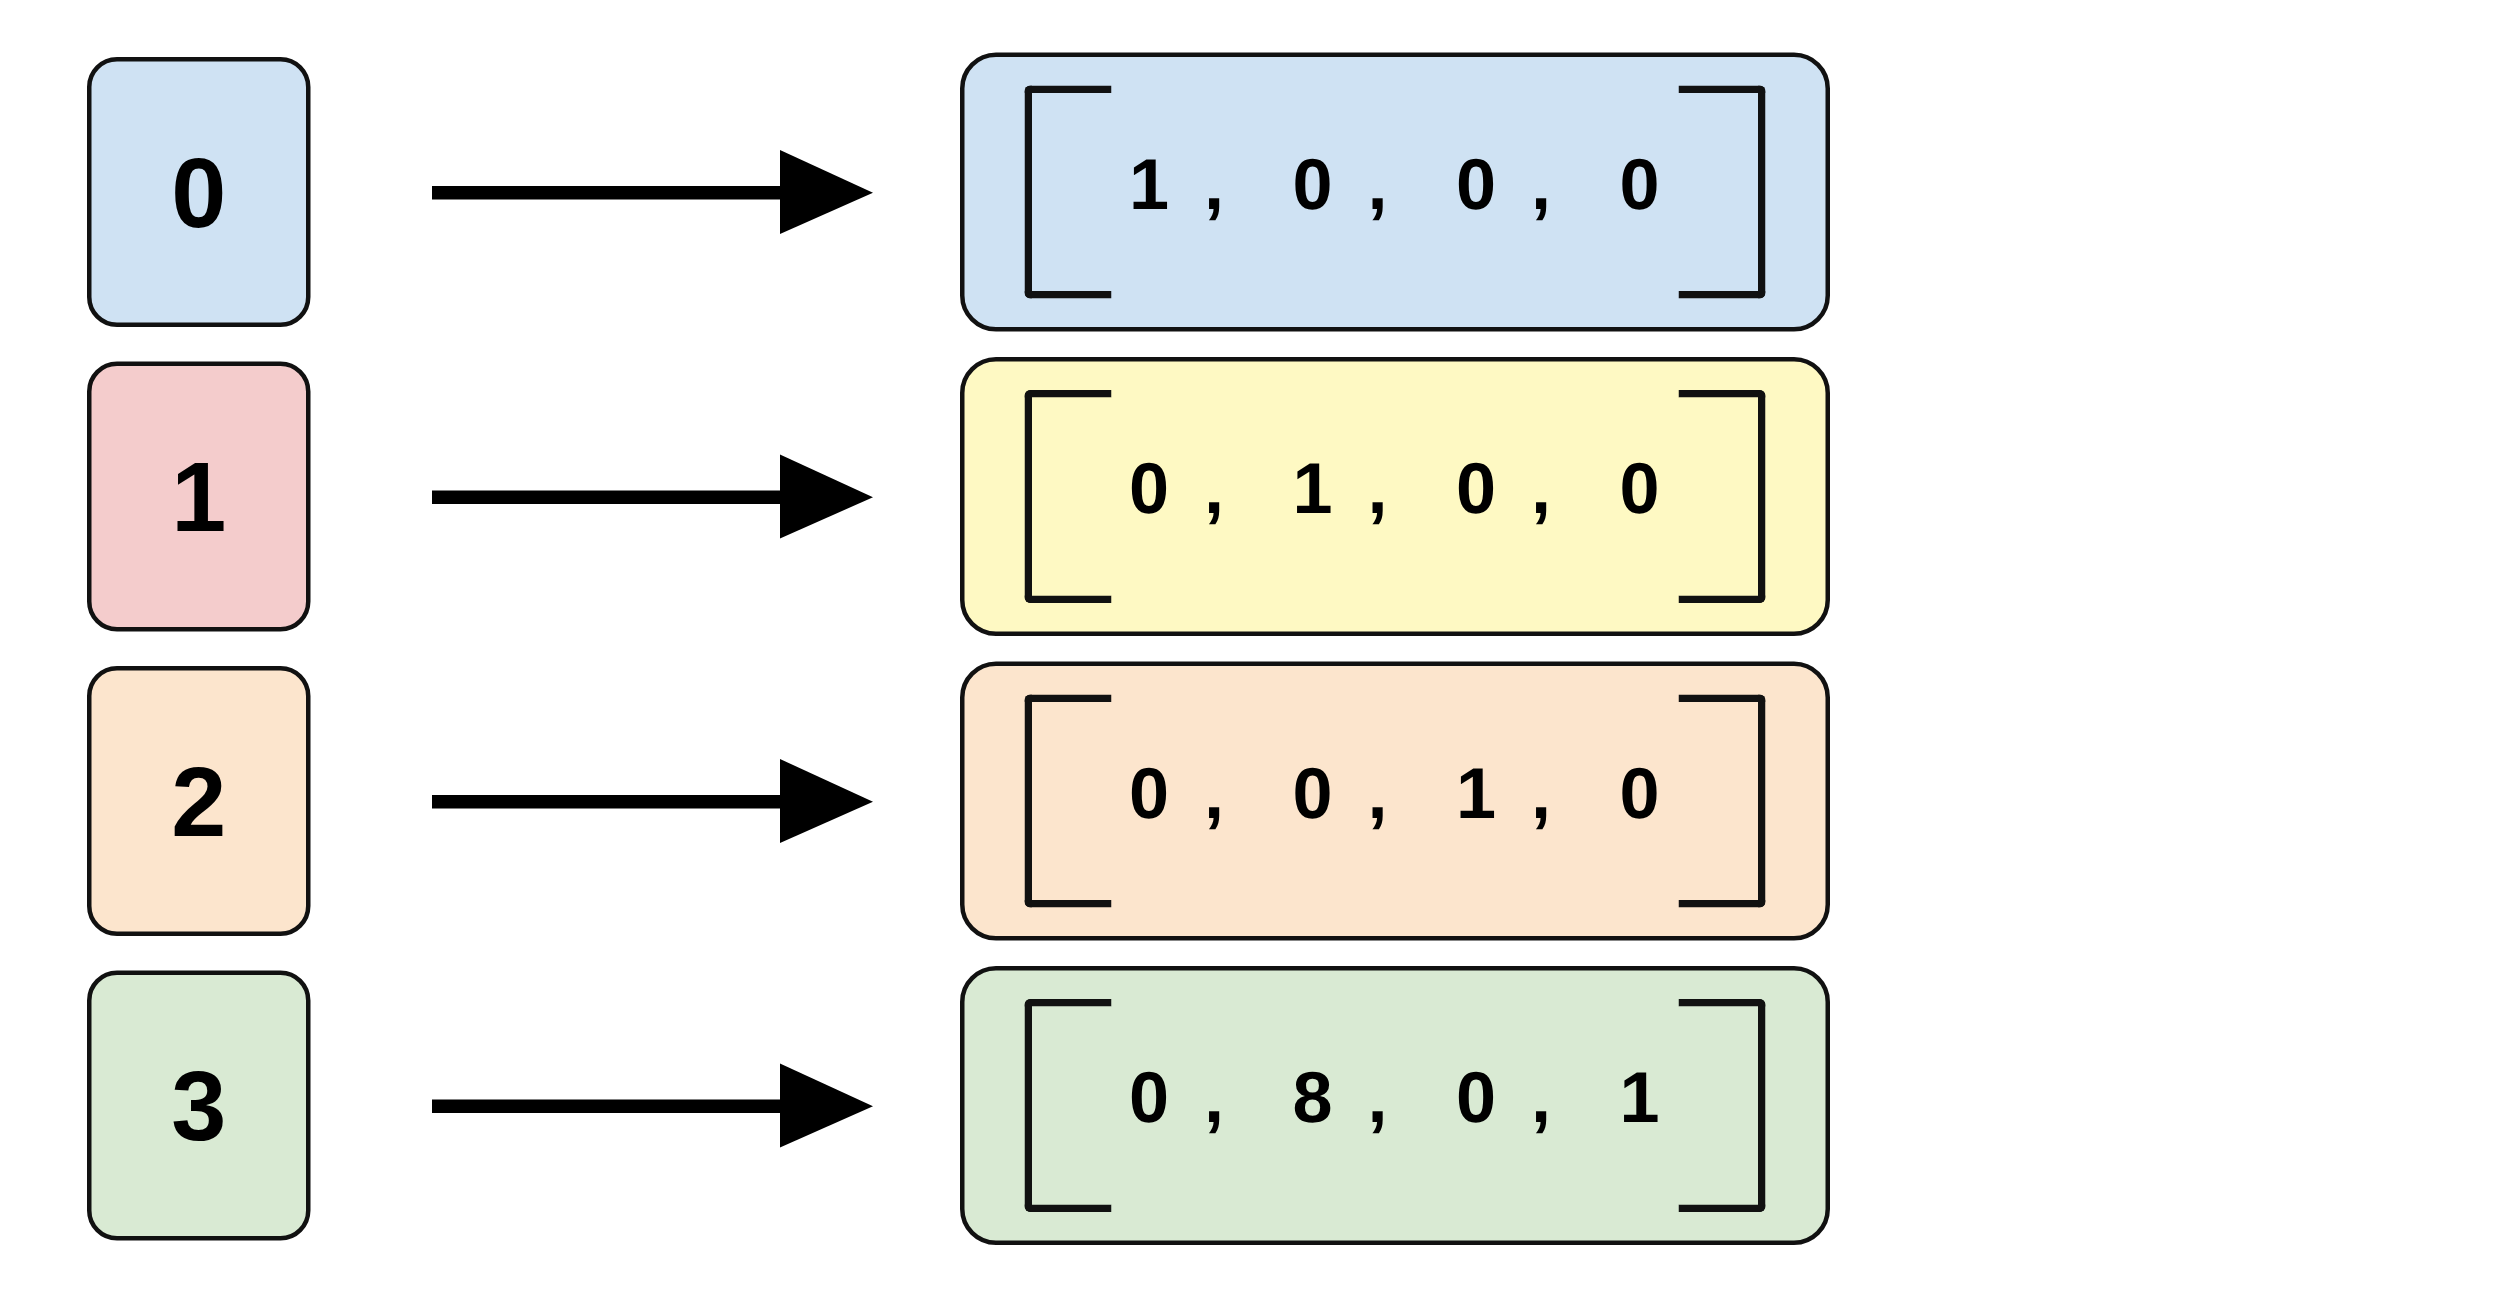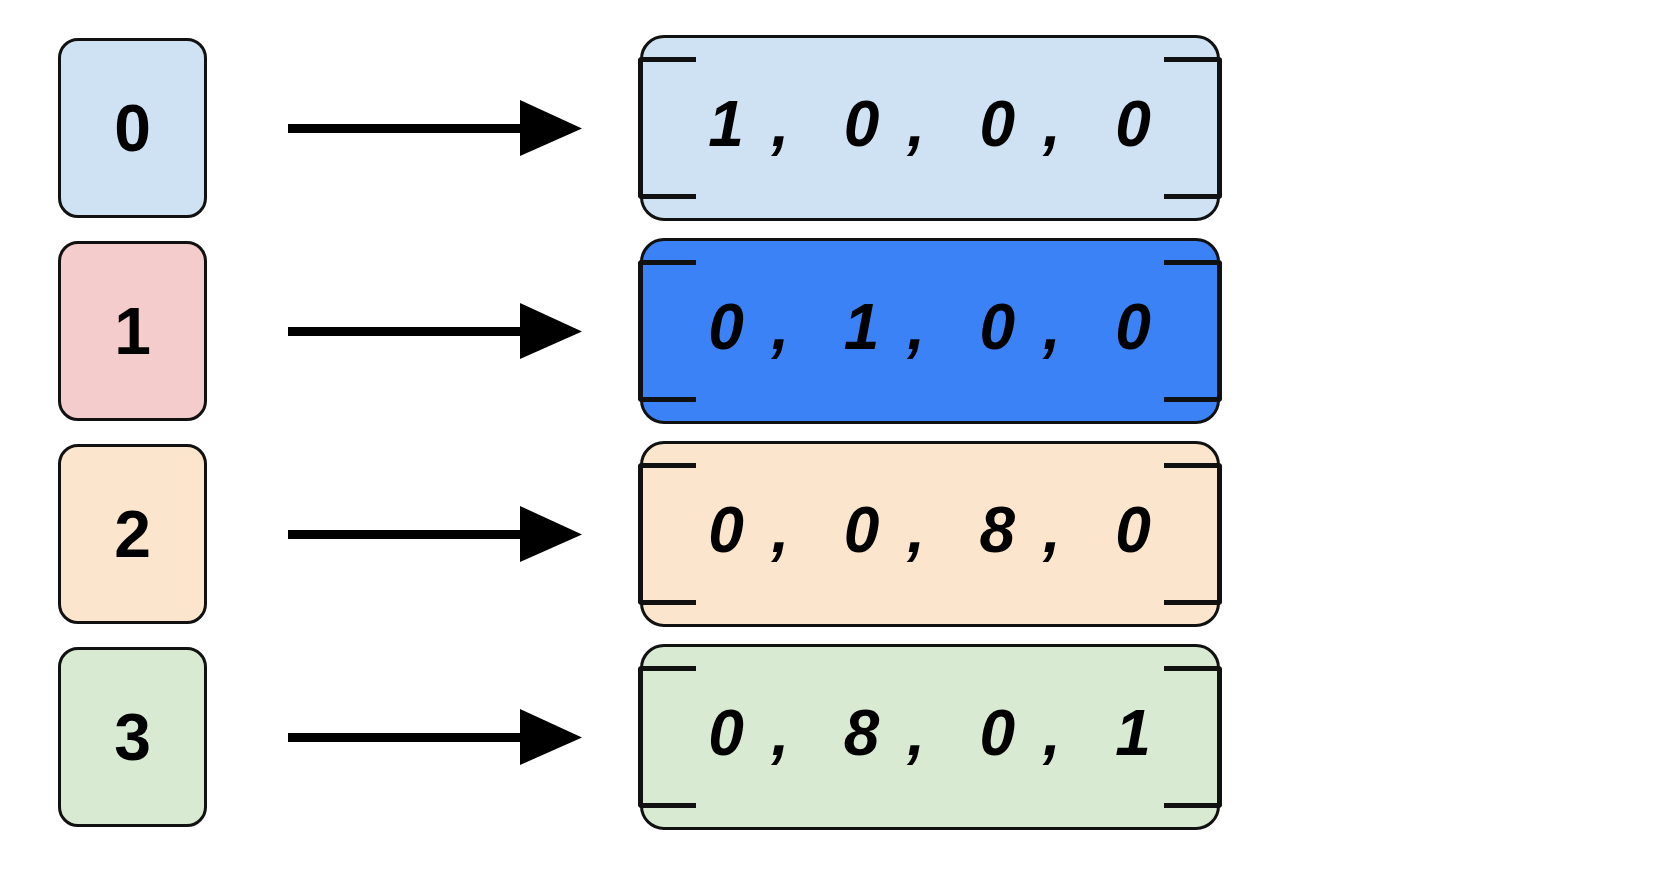--- a/index.html
+++ b/index.html
@@ -83,30 +83,29 @@
     border-bottom-left-radius: 4px;
   }
   .bracket.right {
     border-right: 5px solid #111111;
     border-top: 5px solid #111111;
     border-bottom: 5px solid #111111;
     border-top-right-radius: 4px;
     border-bottom-right-radius: 4px;
   }
   .vector-text {
-    font-size: 64px;
+    font-size: 48px;
     font-weight: 700;
     color: #000000;
     line-height: 1;
     white-space: pre;
     word-spacing: 8px;
     letter-spacing: 1px;
     margin: 0 12px;
     transform: translateY(-4px);
-    font-style: italic;
   }
 </style>
 </head>
 <body>
 
 <div class="canvas">
 
   <div class="row row0">
     <div class="label-box" style="background-color: rgb(207, 226, 243);">
       <span class="label-text">0</span>
@@ -123,38 +122,38 @@
   </div>
 
   <div class="row row1">
     <div class="label-box" style="background-color: rgb(244, 204, 204);">
       <span class="label-text">1</span>
     </div>
     <svg class="arrow" viewBox="0 0 294 60" xmlns="http://www.w3.org/2000/svg">
       <rect x="0" y="26" width="240" height="9" fill="#000000"></rect>
       <polygon points="232,2 294,30.5 232,58" fill="#000000"></polygon>
     </svg>
-    <div class="vector-box" style="background-color: #3b82f6;">
+    <div class="vector-box" style="background-color: #fef9c3;">
       <span class="bracket left"></span>
       <span class="vector-text">0 ,  1 ,  0 ,  0</span>
       <span class="bracket right"></span>
     </div>
   </div>
 
   <div class="row row2">
     <div class="label-box" style="background-color: rgb(252, 229, 205);">
       <span class="label-text">2</span>
     </div>
     <svg class="arrow" viewBox="0 0 294 60" xmlns="http://www.w3.org/2000/svg">
       <rect x="0" y="26" width="240" height="9" fill="#000000"></rect>
       <polygon points="232,2 294,30.5 232,58" fill="#000000"></polygon>
     </svg>
     <div class="vector-box" style="background-color: rgb(252, 229, 205);">
       <span class="bracket left"></span>
-      <span class="vector-text">0 ,  0 ,  8 ,  0</span>
+      <span class="vector-text">0 ,  0 ,  1 ,  0</span>
       <span class="bracket right"></span>
     </div>
   </div>
 
   <div class="row row3">
     <div class="label-box" style="background-color: rgb(217, 234, 211);">
       <span class="label-text">3</span>
     </div>
     <svg class="arrow" viewBox="0 0 294 60" xmlns="http://www.w3.org/2000/svg">
       <rect x="0" y="26" width="240" height="9" fill="#000000"></rect>

